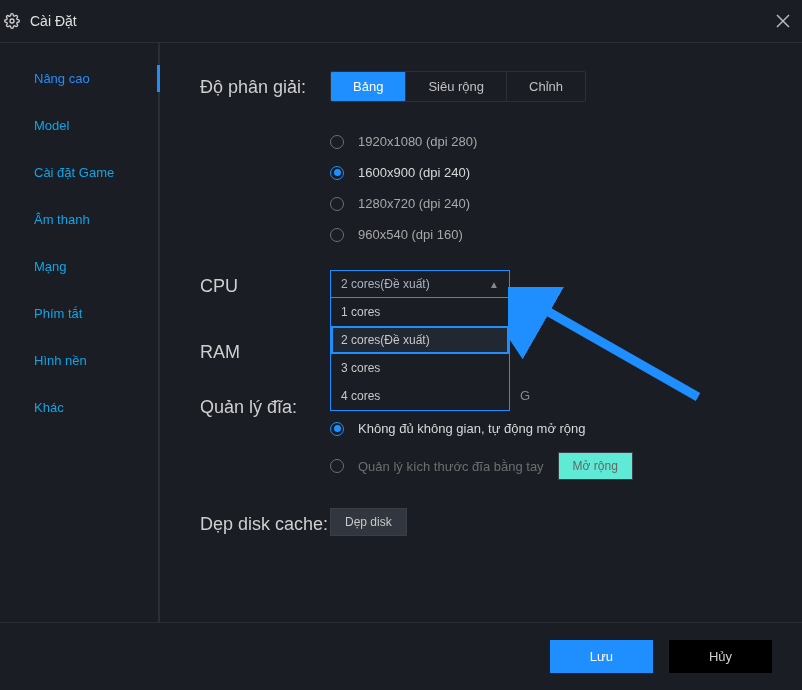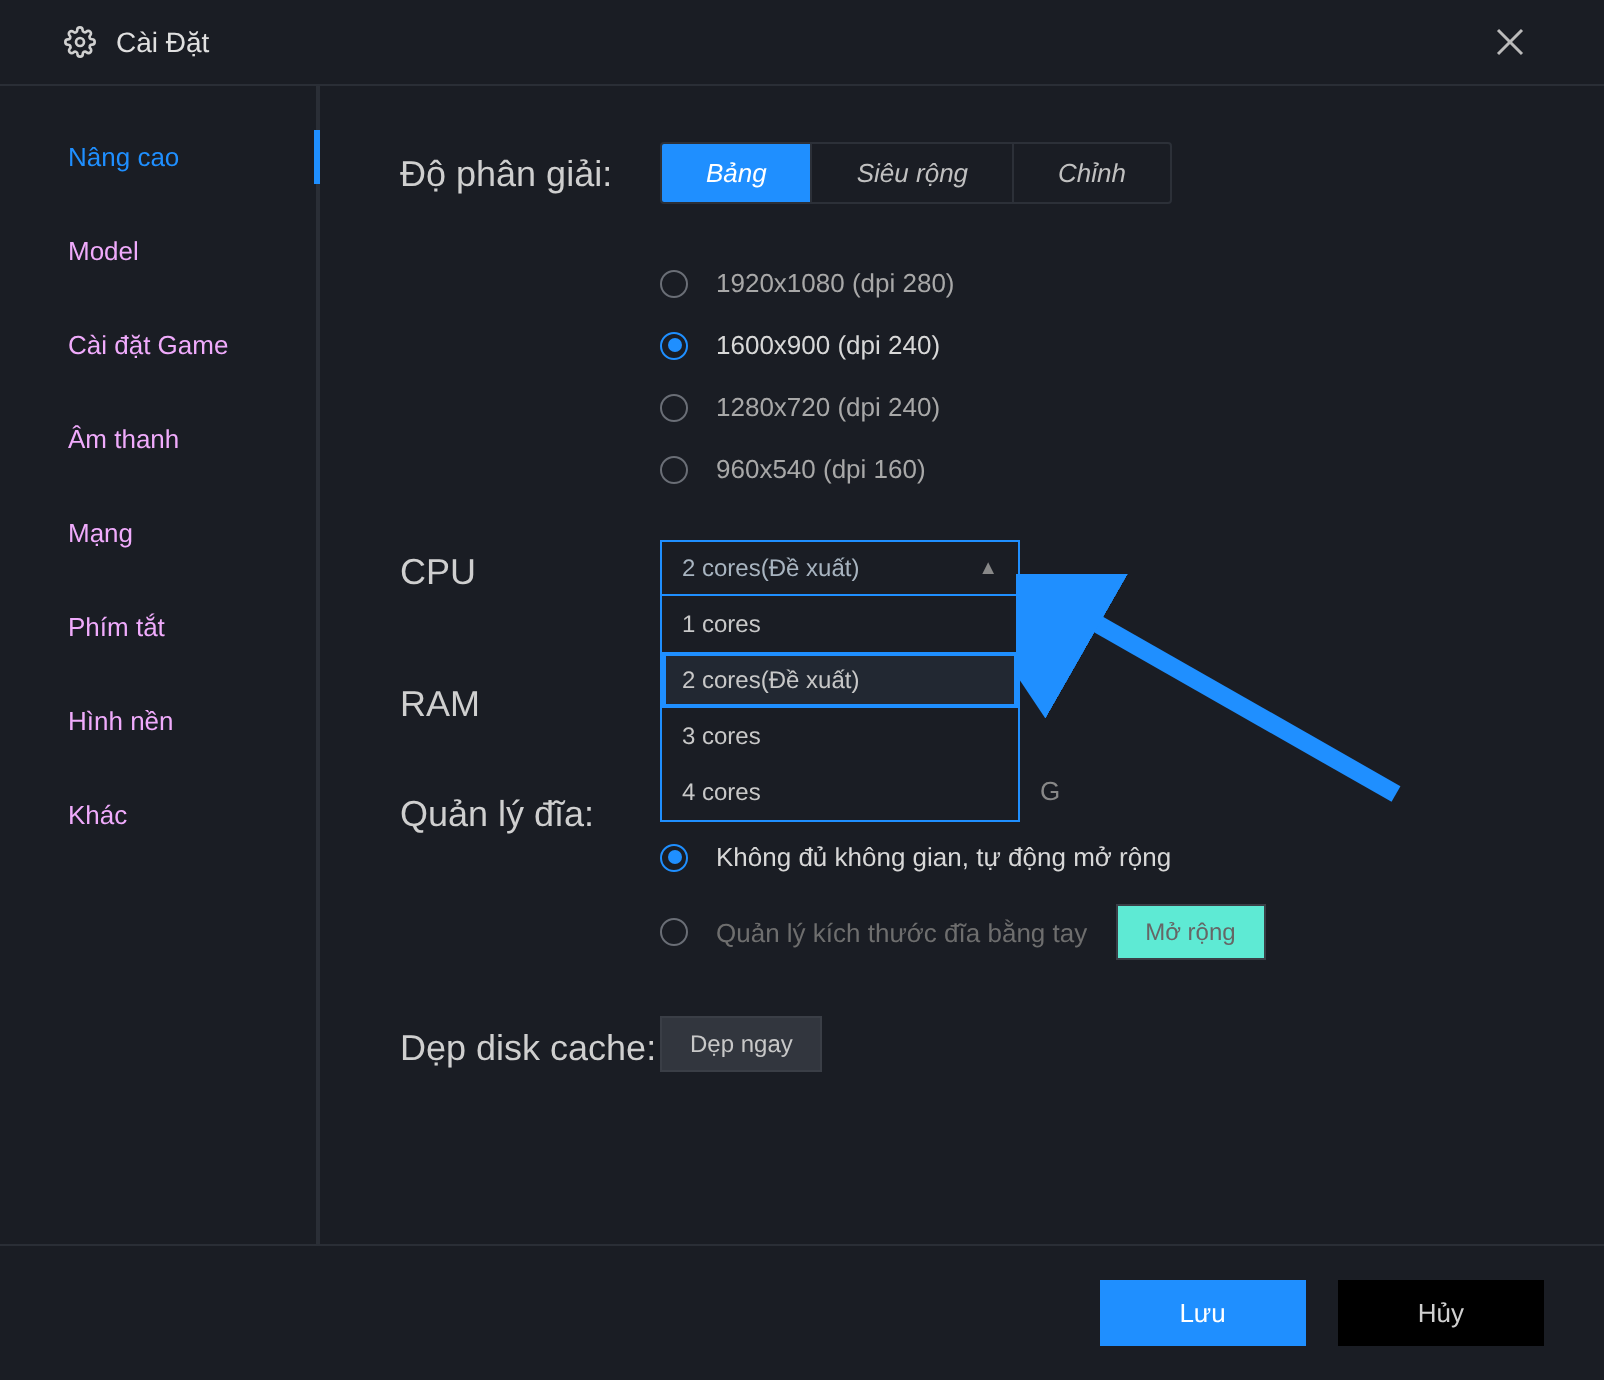--- a/index.html
+++ b/index.html
@@ -17,21 +17,21 @@
     width: 802px;
     height: 690px;
     background: #1a1d24;
     display: flex;
     flex-direction: column;
   }
   .titlebar {
     height: 42px;
     display: flex;
     align-items: center;
-    padding: 0 32px;
+    padding: 0 4px;
     color: #e0e0e0;
     background: #1a1d24;
   }
   .titlebar .gear {
     margin-right: 10px;
     display: inline-flex;
   }
   .titlebar .title { flex: 1; font-size: 14px; }
   .titlebar .close {
     width: 30px; height: 30px;
@@ -44,21 +44,21 @@
     border-top: 1px solid #2a2e36;
     position: relative;
   }
   .sidebar {
     width: 160px;
     padding-top: 12px;
     border-right: 2px solid #2a2e36;
   }
   .sidebar-item {
     padding: 16px 0 16px 34px;
-    color: #f0abfc;
+    color: #0ea5e9;
     cursor: pointer;
     font-size: 13px;
     position: relative;
   }
   .sidebar-item.active {
     color: #1f8fff;
   }
   .sidebar-item.active::after {
     content: "";
     position: absolute;
@@ -83,21 +83,20 @@
     padding-top: 6px;
     font-size: 18px;
   }
   .row-body { flex: 1; position: relative; }
   .tabs {
     display: flex;
     border: 1px solid #2c3038;
     width: fit-content;
     border-radius: 2px;
     overflow: hidden;
-    font-style: italic;
   }
   .tab {
     padding: 7px 22px;
     color: #c0c0c0;
     cursor: pointer;
     border-right: 1px solid #2c3038;
     font-size: 13px;
   }
   .tab:last-child { border-right: none; }
   .tab.active {
@@ -311,21 +310,21 @@
               <span class="btn-inline-label">Quản lý kích thước đĩa bằng tay</span>
               <span class="btn-small disabled"><span>Mở rộng</span></span>
             </div>
           </div>
         </div>
       </div>
 
       <div class="row" style="margin-top:20px;">
         <div class="row-label">Dẹp disk cache:</div>
         <div class="row-body">
-          <span class="btn-small"><span>Dẹp ngay</span></span>
+          <span class="btn-small"><span>Dẹp disk</span></span>
         </div>
       </div>
 
     </div>
 
     <svg class="annot-arrow" width="210" height="130">
       <defs>
         <marker id="ah" markerWidth="12" markerHeight="12" refX="3" refY="6" orient="auto">
           <path d="M0,0 L12,6 L0,12 Z" fill="#1f8fff"></path>
         </marker>

